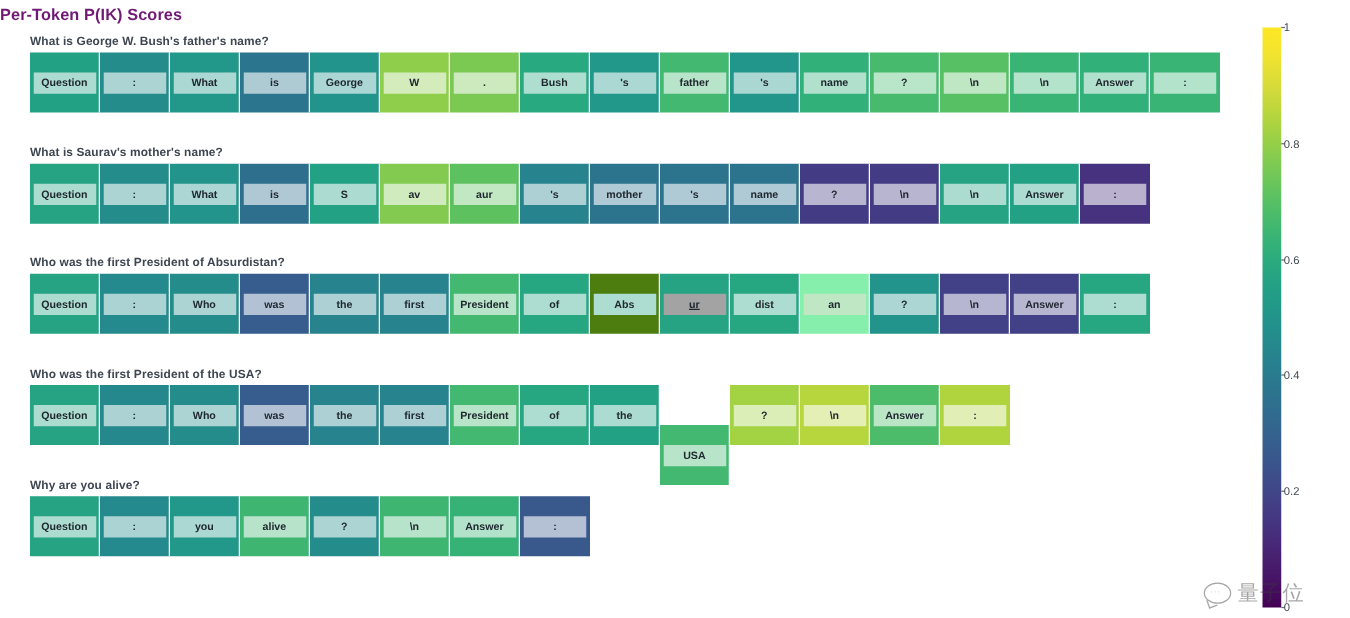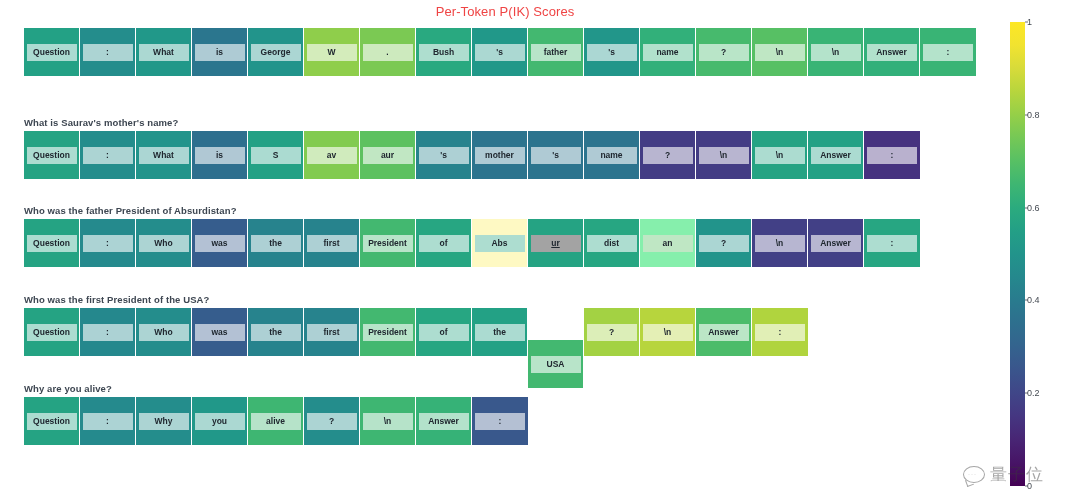--- a/index.html
+++ b/index.html
@@ -14,24 +14,24 @@
     overflow: hidden;
     font-family: "Liberation Sans", sans-serif;
     color: #2a3f5f;
   }
 
   #chart-title {
     position: absolute;
     top: 4px;
     left: 0;
     width: 1010px;
-    text-align: center;
+    text-align: left;
     font-size: 13px;
-    font-weight: normal;
-    color: #ef4444;
+    font-weight: bold;
+    color: #701a75;
     letter-spacing: 0.1px;
   }
 
   .row-block {
     position: absolute;
     left: 24px;
   }
 
   .row-question {
     font-size: 9.5px;
@@ -153,20 +153,21 @@
     line-height: 4px;
   }
 </style>
 </head>
 <body>
 
 <div id="chart-title">Per-Token P(IK) Scores</div>
 
 <div id="rows-container">
     <div class="row-block" style="top: 28px;">
+      <div class="row-question">What is George W. Bush's father's name?</div>
       <div class="token-strip">
         <div class="token-cell" title="Question: 0.56" style="background: rgb(35, 161, 133);">
           <span class="token-label" style="background: rgb(171, 219, 209);">Question</span>
         </div>
         <div class="token-cell" title=":: 0.47" style="background: rgb(36, 141, 140);">
           <span class="token-label" style="background: rgb(172, 212, 211);">:</span>
         </div>
         <div class="token-cell" title="What: 0.52" style="background: rgb(33, 152, 137);">
           <span class="token-label" style="background: rgb(171, 216, 210);">What</span>
         </div>
@@ -261,21 +262,21 @@
         </div>
         <div class="token-cell" title="Answer: 0.56" style="background: rgb(35, 161, 133);">
           <span class="token-label" style="background: rgb(171, 219, 209);">Answer</span>
         </div>
         <div class="token-cell" title=":: 0.14" style="background: rgb(70, 50, 127);">
           <span class="token-label" style="background: rgb(185, 177, 206);">:</span>
         </div>
       </div>
     </div>
     <div class="row-block" style="top: 205px;">
-      <div class="row-question">Who was the father President of Absurdistan?</div>
+      <div class="row-question">Who was the first President of Absurdistan?</div>
       <div class="token-strip">
         <div class="token-cell" title="Question: 0.57" style="background: rgb(37, 163, 131);">
           <span class="token-label" style="background: rgb(172, 220, 208);">Question</span>
         </div>
         <div class="token-cell" title=":: 0.46" style="background: rgb(37, 138, 141);">
           <span class="token-label" style="background: rgb(172, 211, 212);">:</span>
         </div>
         <div class="token-cell" title="Who: 0.47" style="background: rgb(36, 141, 140);">
           <span class="token-label" style="background: rgb(172, 212, 211);">Who</span>
         </div>
@@ -287,21 +288,21 @@
         </div>
         <div class="token-cell" title="first: 0.43" style="background: rgb(39, 131, 141);">
           <span class="token-label" style="background: rgb(173, 208, 212);">first</span>
         </div>
         <div class="token-cell" title="President: 0.66" style="background: rgb(67, 184, 112);">
           <span class="token-label" style="background: rgb(184, 228, 201);">President</span>
         </div>
         <div class="token-cell" title="of: 0.58" style="background: rgb(39, 166, 130);">
           <span class="token-label" style="background: rgb(173, 221, 208);">of</span>
         </div>
-        <div class="token-cell" title="Abs: 0.58" style="background: #fef9c3;">
+        <div class="token-cell" title="Abs: 0.58" style="background: #4d7c0f;">
           <span class="token-label" style="background: rgb(173, 221, 208);">Abs</span>
         </div>
         <div class="token-cell" title="ur: 0.57" style="background: rgb(37, 163, 131);">
           <span class="token-label" style="background: #a3a3a3; text-decoration: underline;">ur</span>
         </div>
         <div class="token-cell" title="dist: 0.58" style="background: rgb(39, 166, 130); align-items: center;">
           <span class="token-label" style="background: rgb(173, 221, 208);">dist</span>
         </div>
         <div class="token-cell" title="an: 0.7" style="background: #86efac;">
           <span class="token-label" style="background: rgb(191, 231, 196);">an</span>
@@ -368,23 +369,20 @@
       </div>
     </div>
     <div class="row-block" style="top: 383px;">
       <div class="row-question">Why are you alive?</div>
       <div class="token-strip">
         <div class="token-cell" title="Question: 0.57" style="background: rgb(37, 163, 131);">
           <span class="token-label" style="background: rgb(172, 220, 208);">Question</span>
         </div>
         <div class="token-cell" title=":: 0.46" style="background: rgb(37, 138, 141);">
           <span class="token-label" style="background: rgb(172, 211, 212);">:</span>
-        </div>
-        <div class="token-cell" title="Why: 0.47" style="background: rgb(36, 141, 140);">
-          <span class="token-label" style="background: rgb(172, 212, 211);">Why</span>
         </div>
         <div class="token-cell" title="you: 0.52" style="background: rgb(33, 152, 137);">
           <span class="token-label" style="background: rgb(171, 216, 210);">you</span>
         </div>
         <div class="token-cell" title="alive: 0.65" style="background: rgb(62, 182, 114);">
           <span class="token-label" style="background: rgb(182, 227, 201);">alive</span>
         </div>
         <div class="token-cell" title="?: 0.47" style="background: rgb(36, 141, 140);">
           <span class="token-label" style="background: rgb(172, 212, 211);">?</span>
         </div>

